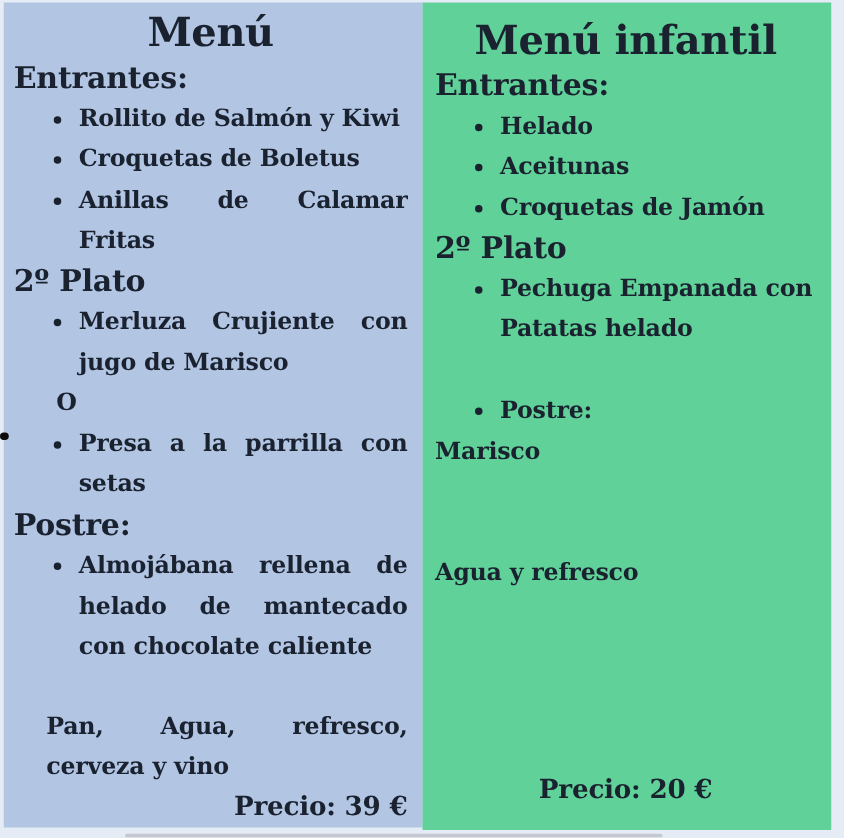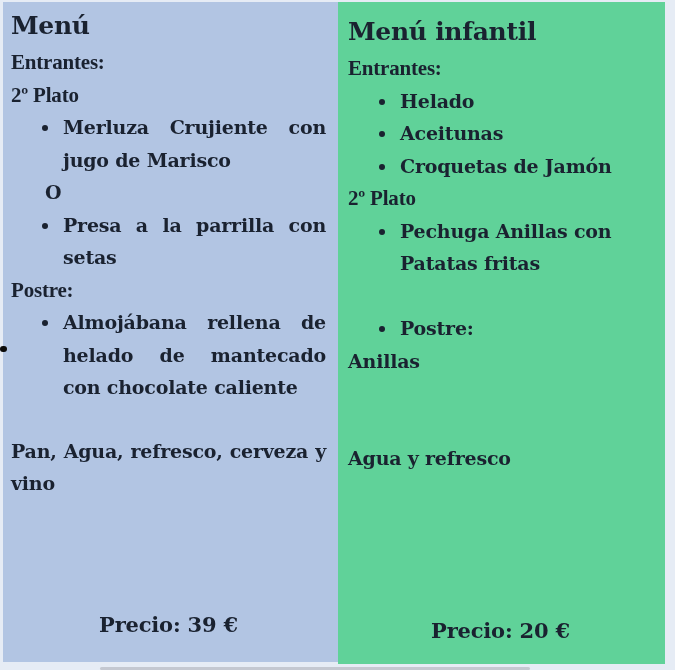--- a/index.html
+++ b/index.html
@@ -39,47 +39,48 @@
     background:var(--left-bg);
     padding:4px 12px 10px 8px;
   }
   .panel.right{
     width:327px;
     height:662px;
     background:var(--right-bg);
     padding:10px 12px 4px 10px;
   }
   .menu-title{
-    font-size:25px;
+    font-size:32px;
     line-height:40px;
-    text-align:left;
+    text-align:center;
     letter-spacing:-0.3px;
   }
-  .heading{font-size:21px;font-family:Liberation Serif, serif;}
+  .heading{font-size:24px;}
   ul.items{
     list-style:disc outside;
     margin:0;
     padding-left:50px;
   }
   ul.items li{padding-left:2px;}
   .left ul.items li{text-align:justify;}
   .or-line{margin-left:34px;}
   .included{
     margin-top:31px;
     text-align:justify;
+    margin-left:26px;
   }
   .gap-1{height:32.5px;}
   .gap-2{height:65px;}
   .price{
     margin-top:auto;
     text-align:center;
     font-size:21px;
     line-height:30px;
   }
-  .left .price{margin-bottom:12px;}
+  .left .price{margin-bottom:12px;text-align:right;}
   .right .price{margin-bottom:14px;}
   .edge-mark{
     position:absolute;
     left:0;top:346px;
     width:7px;height:6px;
     border-radius:3px;
     background:#0a0a0a;
   }
   .bottom-smudge{
     position:absolute;
@@ -92,20 +93,25 @@
 </style>
 </head>
 <body>
 
 <div class="card">
 
   <section class="panel left">
     <h1 class="menu-title">Menú</h1>
 
     <p class="heading">Entrantes:</p>
+    <ul class="items">
+      <li>Rollito de Salmón y Kiwi</li>
+      <li>Croquetas de Boletus</li>
+      <li>Anillas de Calamar Fritas</li>
+    </ul>
 
     <p class="heading">2º Plato</p>
     <ul class="items">
       <li>Merluza Crujiente con jugo de Marisco</li>
     </ul>
     <p class="or-line">O</p>
     <ul class="items">
       <li>Presa a la parrilla con setas</li>
     </ul>
 
@@ -124,29 +130,29 @@
 
     <p class="heading">Entrantes:</p>
     <ul class="items">
       <li>Helado</li>
       <li>Aceitunas</li>
       <li>Croquetas de Jamón</li>
     </ul>
 
     <p class="heading">2º Plato</p>
     <ul class="items">
-      <li>Pechuga Anillas con Patatas fritas</li>
+      <li>Pechuga Empanada con Patatas helado</li>
     </ul>
 
     <div class="gap-1"></div>
 
     <ul class="items">
       <li>Postre:</li>
     </ul>
-    <p>Anillas</p>
+    <p>Marisco</p>
 
     <div class="gap-2"></div>
 
     <p>Agua y refresco</p>
 
     <p class="price">Precio: 20 €</p>
   </section>
 
 </div>
 

